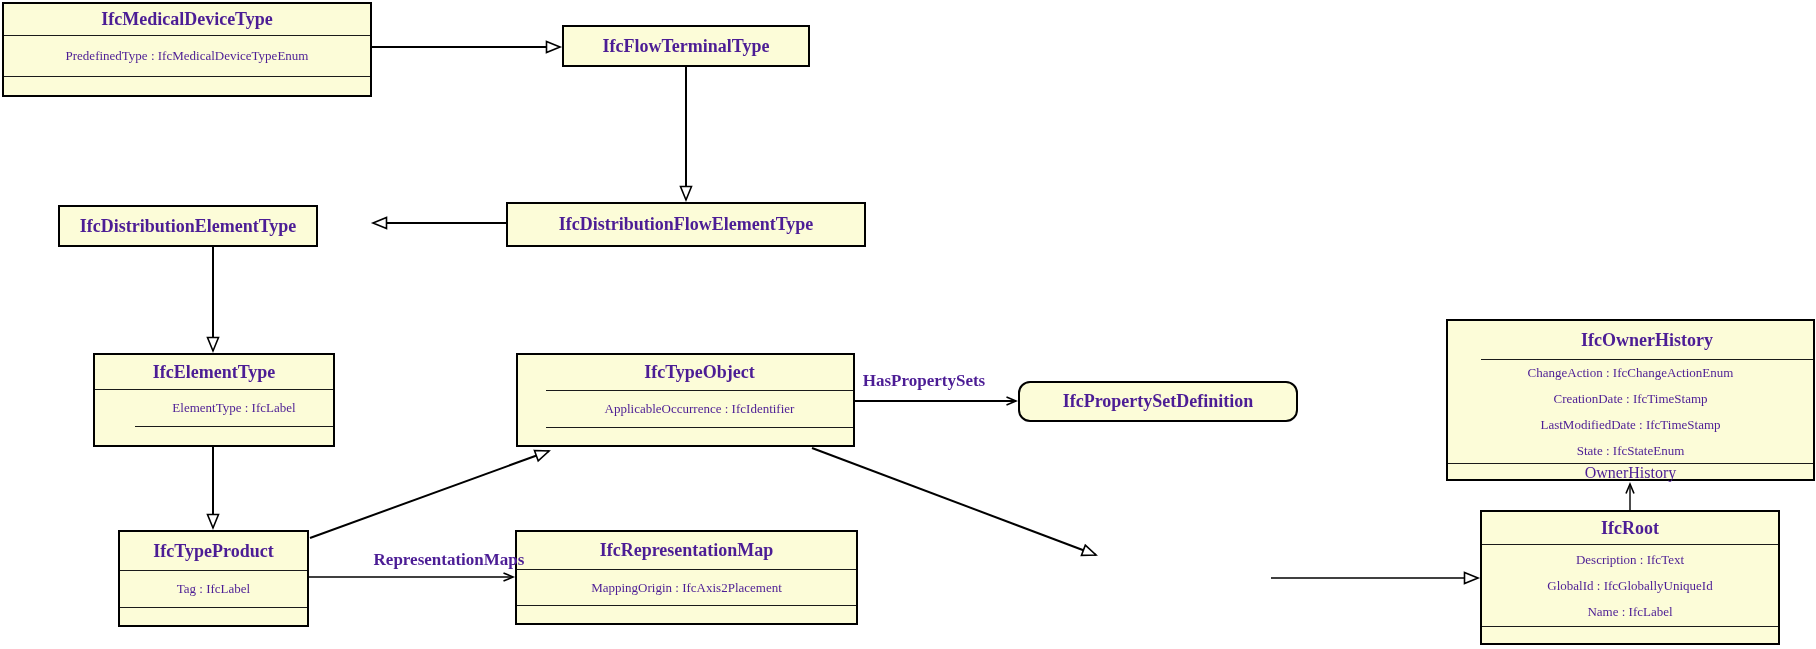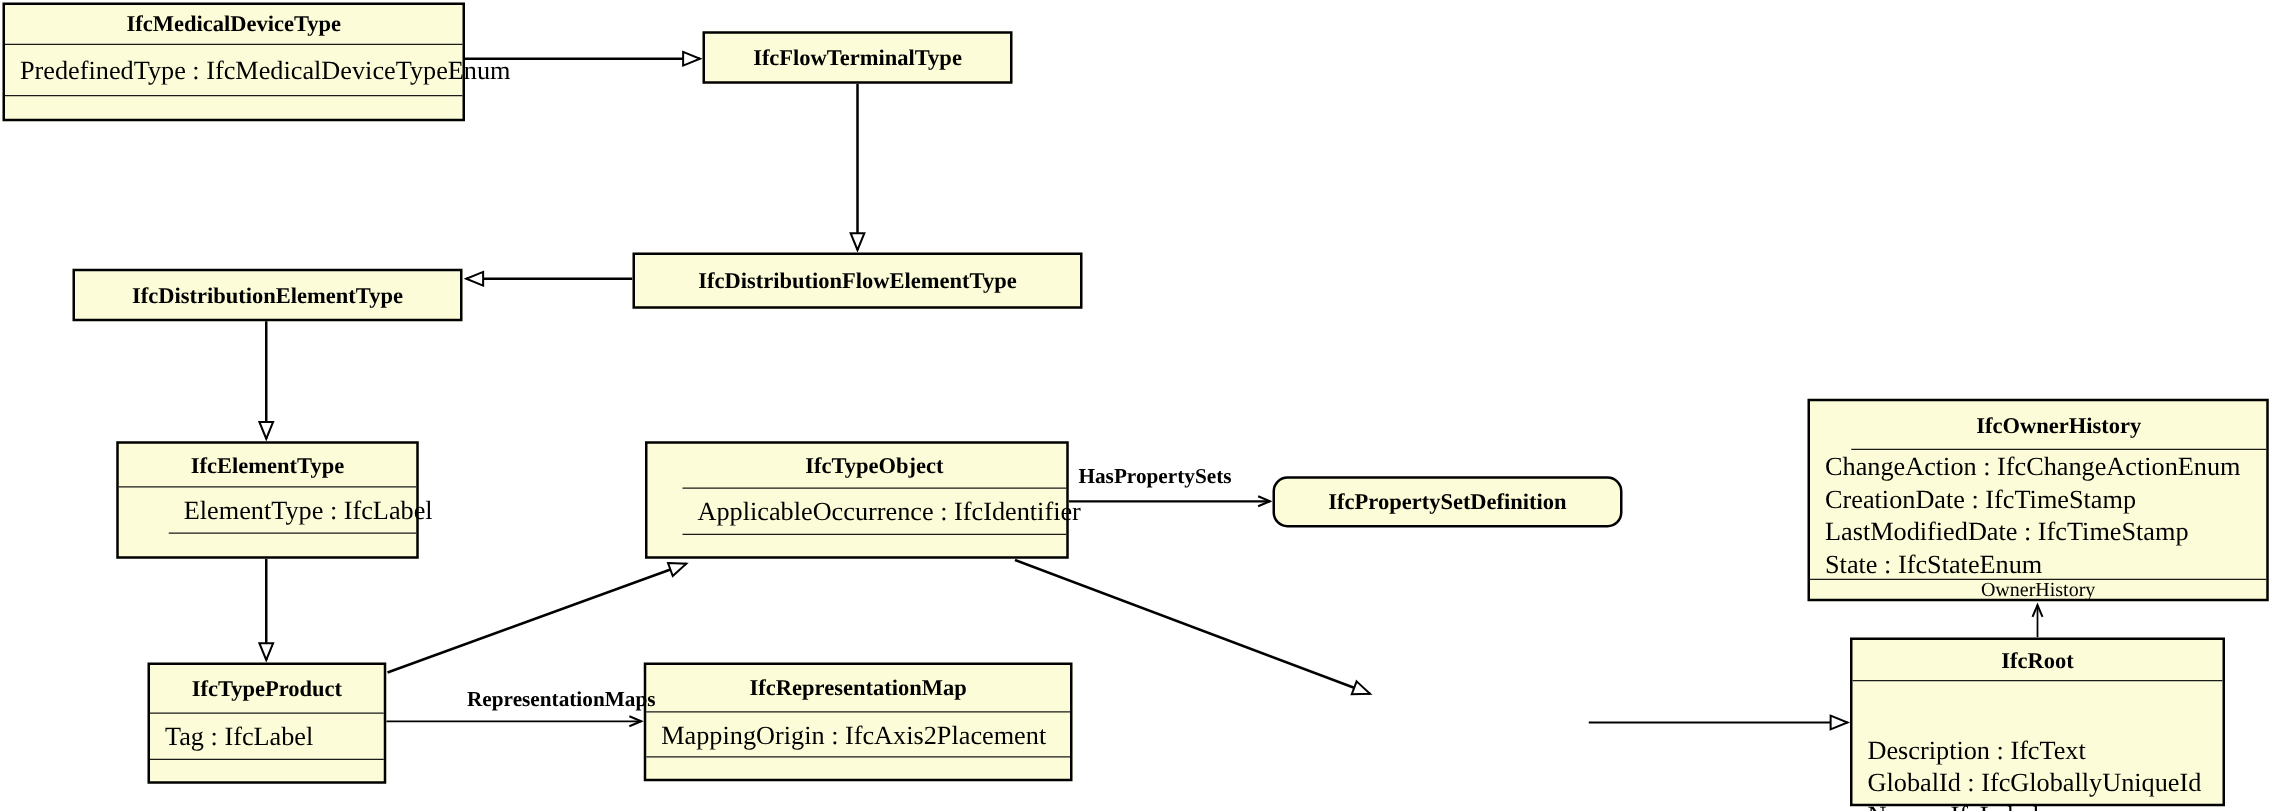--- a/index.html
+++ b/index.html
@@ -1,21 +1,21 @@
 <!DOCTYPE html>
 <html><head>
 <meta charset="utf-8">
 <style>
   html,body{margin:0;padding:0;background:#ffffff;}
   #canvas{
     position:relative;
     width:1816px;height:649px;
     background:#ffffff;
     font-family:"Liberation Serif", serif;
-    color:#000000;
+    color:#4c1d95;
     overflow:hidden;
   }
   .uml-class{
     position:absolute;
     background:#fcfcd8;
     border:2px solid #000;
     box-sizing:border-box;
     display:flex;
     flex-direction:column;
   }
@@ -25,24 +25,25 @@
     text-align:center;
     display:flex;align-items:center;justify-content:center;
     flex:0 0 auto;
     white-space:nowrap;
   }
   .uml-class.multi .uml-title{border-bottom:1px solid #1a1a1a;}
   .uml-class.single .uml-title{flex:1 1 auto;}
   .uml-attrs{
     border-bottom:1px solid #1a1a1a;
     padding:0 12px;
-    font-size:21px;
+    font-size:13px;
     display:flex;flex-direction:column;justify-content:center;
     flex:0 0 auto;
     box-sizing:border-box;
+    text-align:center;
   }
   .uml-attr{line-height:26px;white-space:nowrap;}
   .uml-empty{flex:1 1 auto;}
   .uml-role{
     flex:1 1 auto;
     font-size:16px;
     text-align:center;
     display:flex;align-items:center;justify-content:center;
     white-space:nowrap;
   }
@@ -89,21 +90,21 @@
     <div class="uml-attrs" style="height:41px;">
       <div class="uml-attr">PredefinedType : IfcMedicalDeviceTypeEnum</div>
     </div>
     <div class="uml-empty"></div>
   </div>
 
   <div class="uml-class single" style="left:562px;top:25px;width:248px;height:42px;">
     <div class="uml-title">IfcFlowTerminalType</div>
   </div>
 
-  <div class="uml-class single" style="left:58px;top:215px;width:312px;height:42px;">
+  <div class="uml-class single" style="left:58px;top:205px;width:260px;height:42px;">
     <div class="uml-title">IfcDistributionElementType</div>
   </div>
 
   <div class="uml-class single" style="left:506px;top:202px;width:360px;height:45px;">
     <div class="uml-title">IfcDistributionFlowElementType</div>
   </div>
 
   <div class="uml-class multi" style="left:93px;top:353px;width:242px;height:94px;">
     <div class="uml-title" style="height:34px;">IfcElementType</div>
     <div class="uml-attrs" style="height:37px;margin-left:40px;">
@@ -145,21 +146,21 @@
 
   <div class="uml-class multi" style="left:515px;top:530px;width:343px;height:95px;">
     <div class="uml-title" style="height:37px;">IfcRepresentationMap</div>
     <div class="uml-attrs" style="height:36px;">
       <div class="uml-attr">MappingOrigin : IfcAxis2Placement</div>
     </div>
     <div class="uml-empty"></div>
   </div>
 
 
-  <div class="uml-class multi" style="left:1480px;top:510px;width:300px;height:135px;gap:40px;">
+  <div class="uml-class multi" style="left:1480px;top:510px;width:300px;height:135px;">
     <div class="uml-title" style="height:32px;">IfcRoot</div>
     <div class="uml-attrs" style="height:82px;">
       <div class="uml-attr">Description : IfcText</div>
       <div class="uml-attr">GlobalId : IfcGloballyUniqueId</div>
       <div class="uml-attr">Name : IfcLabel</div>
     </div>
     <div class="uml-empty"></div>
   </div>
 
   <div class="edge-label" style="left:358px;top:550px;width:182px;">RepresentationMaps</div>

